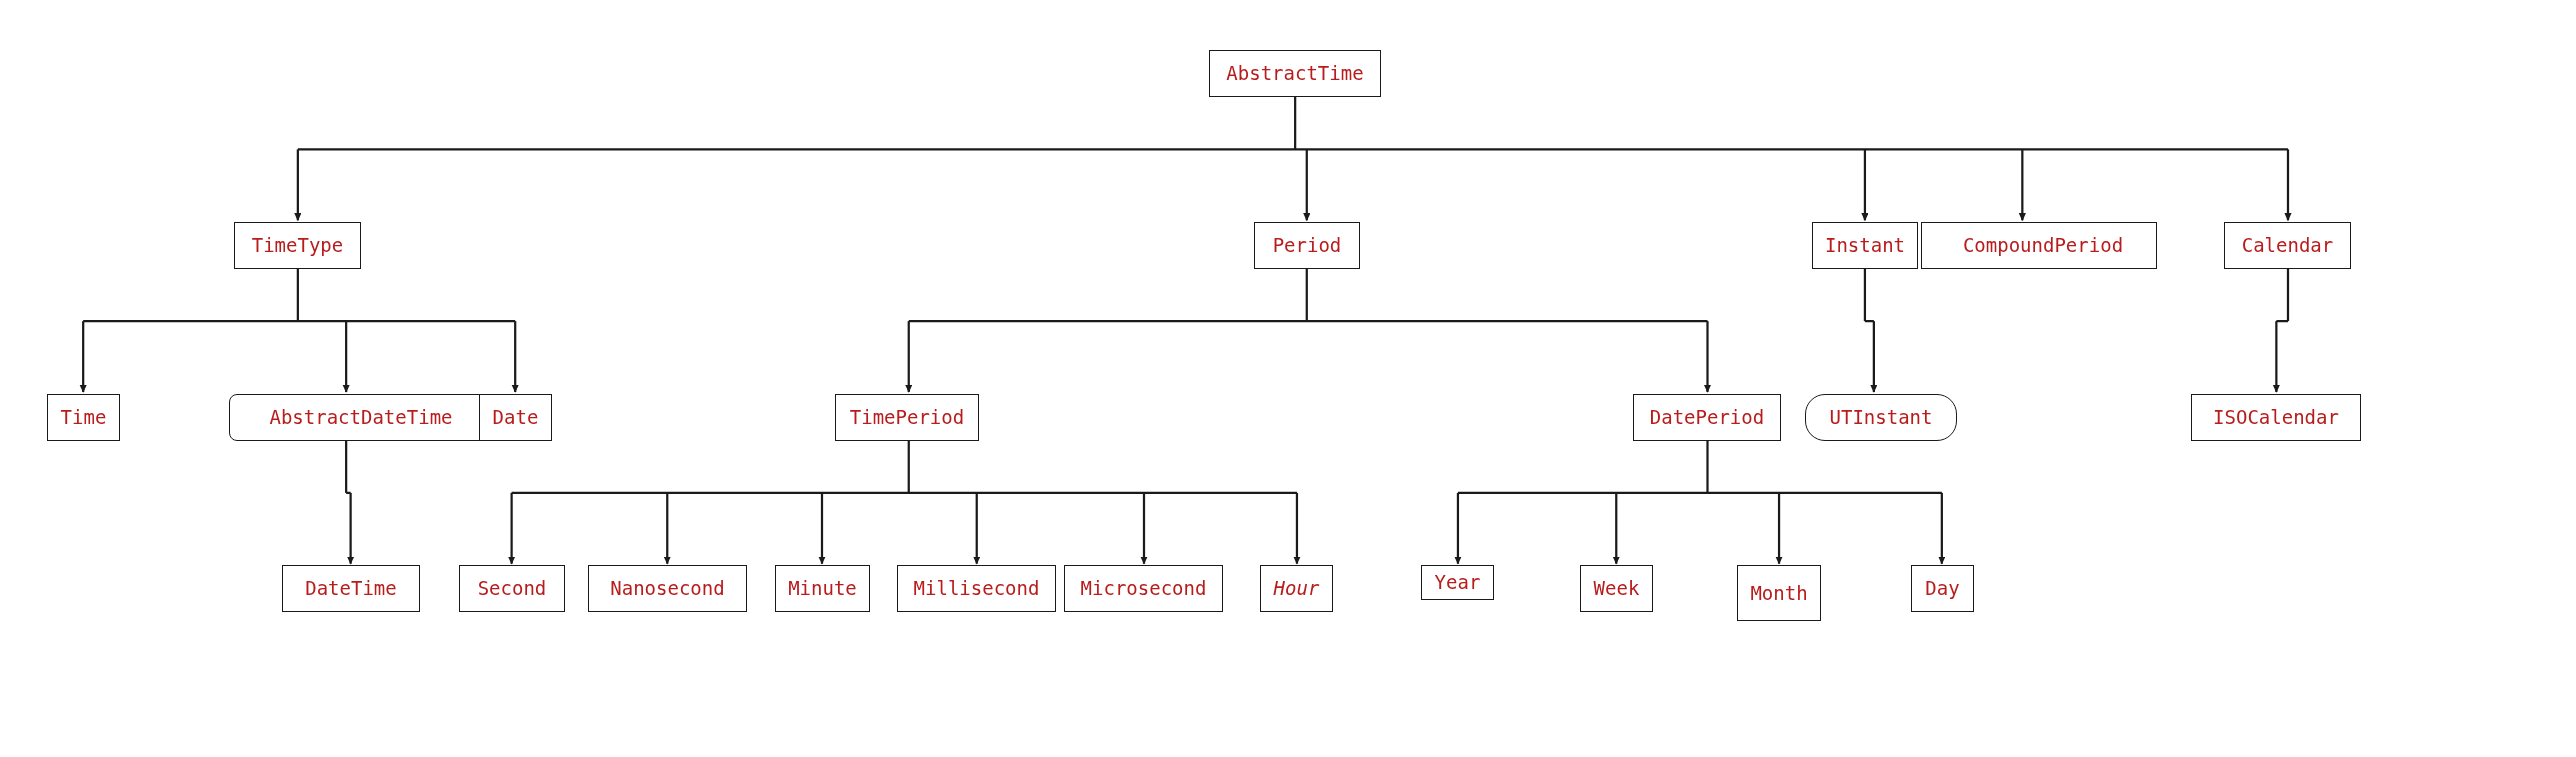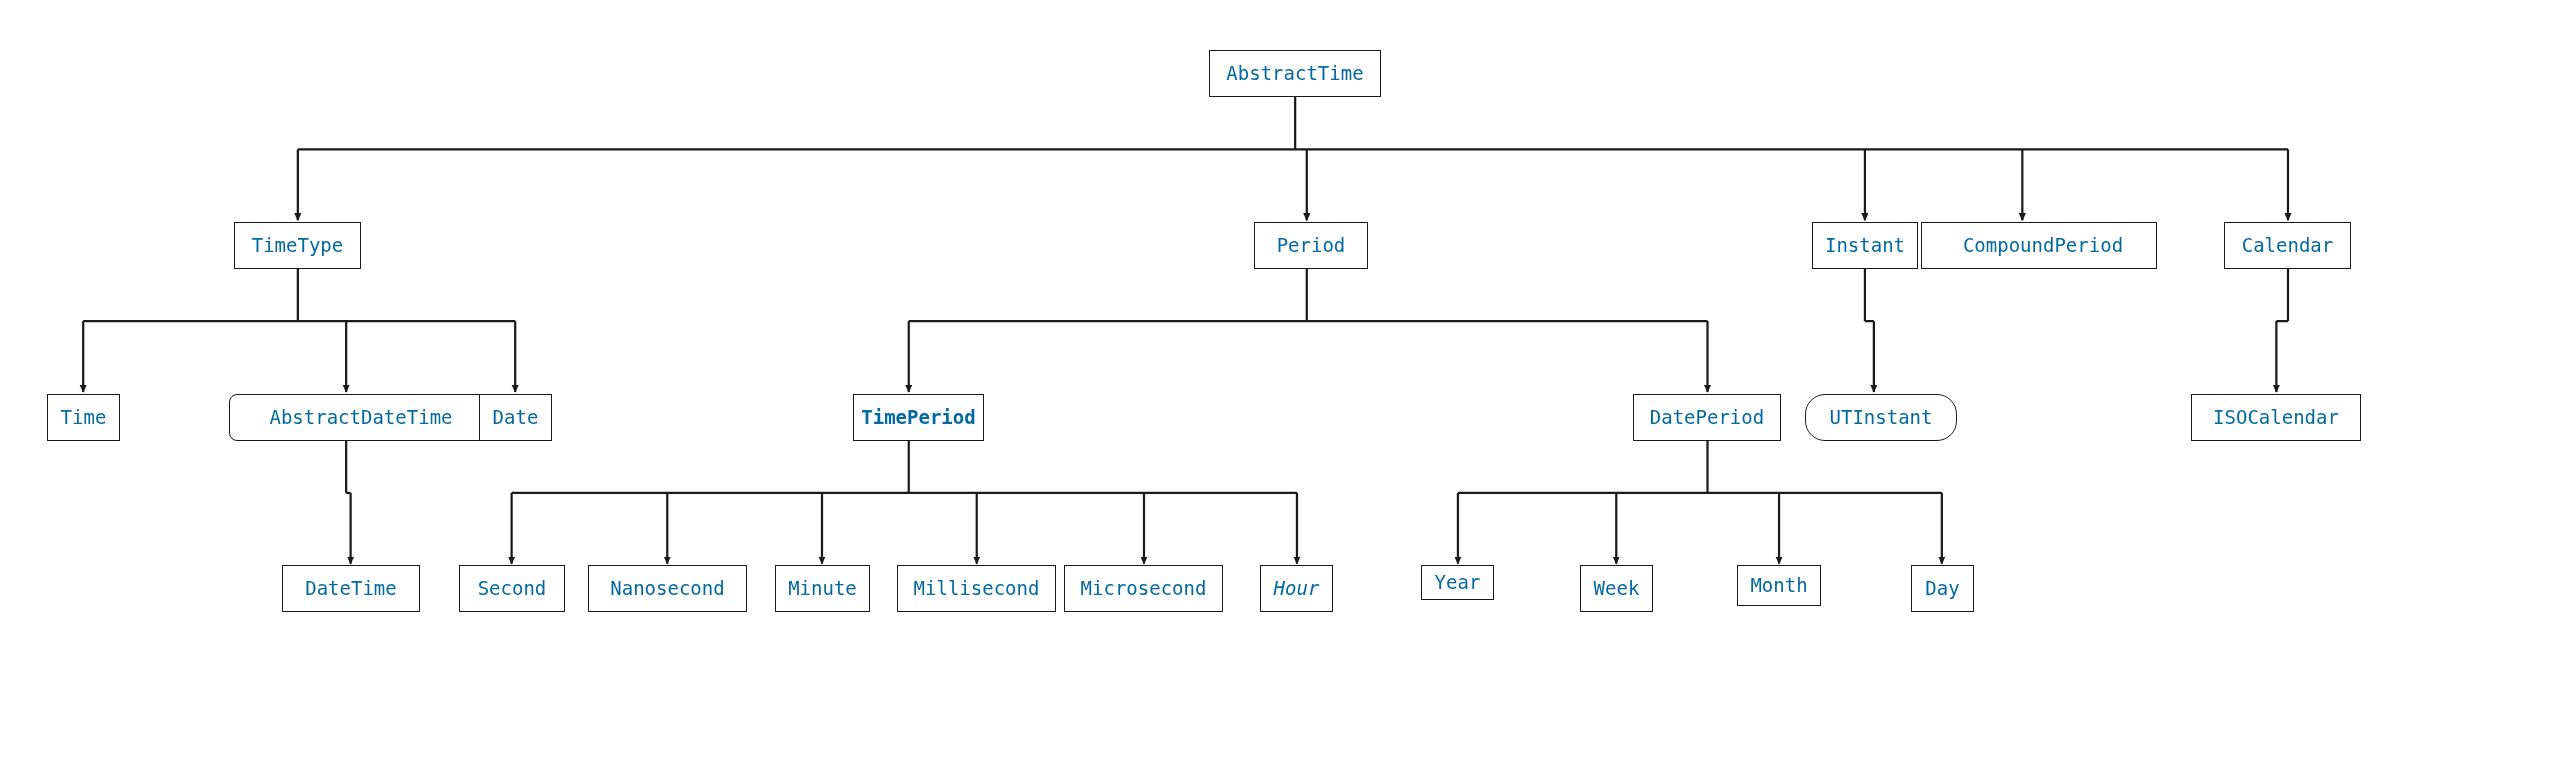--- a/index.html
+++ b/index.html
@@ -13,21 +13,21 @@
     height: 758px;
     background: #ffffff;
     font-family: "DejaVu Sans Mono", monospace;
     overflow: hidden;
   }
   .node {
     position: absolute;
     box-sizing: border-box;
     border: 1.8px solid #1a1a1a;
     background: #ffffff;
-    color: #0369a1;
+    color: #b91c1c;
     font-family: "DejaVu Sans Mono", monospace;
     font-size: 19px;
     line-height: 1;
     display: flex;
     align-items: center;
     justify-content: center;
     white-space: nowrap;
     letter-spacing: 0px;
   }
   .edge-layer {
@@ -87,37 +87,37 @@
         <path d="M1630,550.8 L2171,550.8" fill="none" stroke="#1a1a1a" stroke-width="2.5"></path>
         <path d="M1630,550.8 L1630,630" fill="none" stroke="#1a1a1a" stroke-width="2.5" marker-end="url(#arrowhead)"></path>
         <path d="M1807,550.8 L1807,630" fill="none" stroke="#1a1a1a" stroke-width="2.5" marker-end="url(#arrowhead)"></path>
         <path d="M1989,550.8 L1989,630" fill="none" stroke="#1a1a1a" stroke-width="2.5" marker-end="url(#arrowhead)"></path>
         <path d="M2171,550.8 L2171,630" fill="none" stroke="#1a1a1a" stroke-width="2.5" marker-end="url(#arrowhead)"></path>
       </g>
   </svg>
   <div id="node-layer">
       <div class="node" style="left: 1209px; top: 50px; width: 172px; height: 47px;">AbstractTime</div>
       <div class="node" style="left: 234px; top: 222px; width: 127px; height: 47px;">TimeType</div>
-      <div class="node" style="left: 1254px; top: 222px; width: 114px; height: 47px;">Period</div>
+      <div class="node" style="left: 1254px; top: 222px; width: 106px; height: 47px;">Period</div>
       <div class="node" style="left: 1812px; top: 222px; width: 106px; height: 47px;">Instant</div>
       <div class="node" style="left: 1921px; top: 222px; width: 236px; height: 47px; padding-left: 8px;">CompoundPeriod</div>
       <div class="node" style="left: 2224px; top: 222px; width: 127px; height: 47px;">Calendar</div>
       <div class="node" style="left: 47px; top: 394px; width: 73px; height: 47px;">Time</div>
       <div class="node" style="left: 229px; top: 394px; width: 264px; height: 47px; border-radius: 8px;">AbstractDateTime</div>
       <div class="node" style="left: 479px; top: 394px; width: 73px; height: 47px;">Date</div>
-      <div class="node" style="left: 853px; top: 394px; width: 131px; height: 47px; font-weight: bold;">TimePeriod</div>
+      <div class="node" style="left: 835px; top: 394px; width: 144px; height: 47px;">TimePeriod</div>
       <div class="node" style="left: 1633px; top: 394px; width: 148px; height: 47px;">DatePeriod</div>
       <div class="node" style="left: 1805px; top: 394px; width: 152px; height: 47px; border-radius: 20px;">UTInstant</div>
       <div class="node" style="left: 2191px; top: 394px; width: 170px; height: 47px;">ISOCalendar</div>
       <div class="node" style="left: 282px; top: 565px; width: 138px; height: 47px;">DateTime</div>
       <div class="node" style="left: 459px; top: 565px; width: 106px; height: 47px;">Second</div>
       <div class="node" style="left: 588px; top: 565px; width: 159px; height: 47px;">Nanosecond</div>
       <div class="node" style="left: 775px; top: 565px; width: 95px; height: 47px;">Minute</div>
       <div class="node" style="left: 897px; top: 565px; width: 159px; height: 47px;">Millisecond</div>
       <div class="node" style="left: 1064px; top: 565px; width: 159px; height: 47px;">Microsecond</div>
       <div class="node" style="left: 1260px; top: 565px; width: 73px; height: 47px; font-style: italic;">Hour</div>
       <div class="node" style="left: 1421px; top: 565px; width: 73px; height: 35px;">Year</div>
       <div class="node" style="left: 1580px; top: 565px; width: 73px; height: 47px;">Week</div>
-      <div class="node" style="left: 1737px; top: 565px; width: 84px; height: 41px;">Month</div>
+      <div class="node" style="left: 1737px; top: 565px; width: 84px; height: 56px;">Month</div>
       <div class="node" style="left: 1911px; top: 565px; width: 63px; height: 47px;">Day</div>
     </div>
 </div>
 
 
 </body></html>

